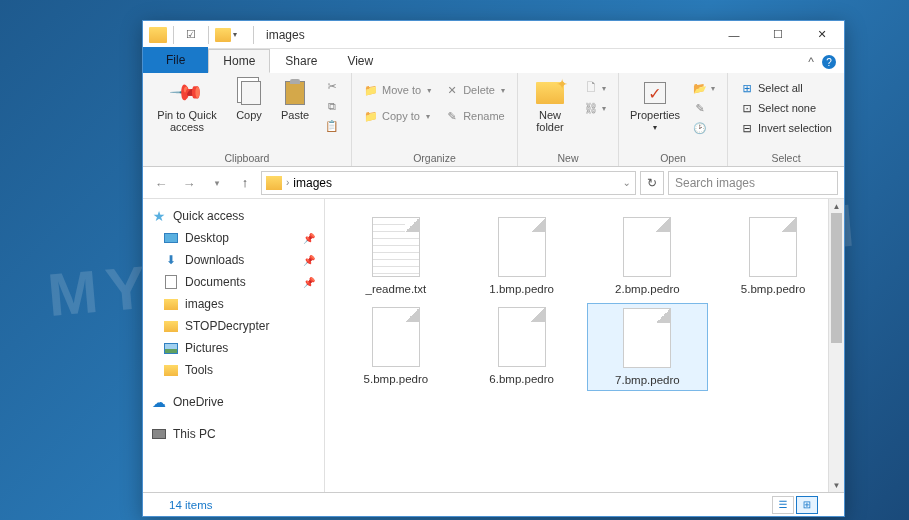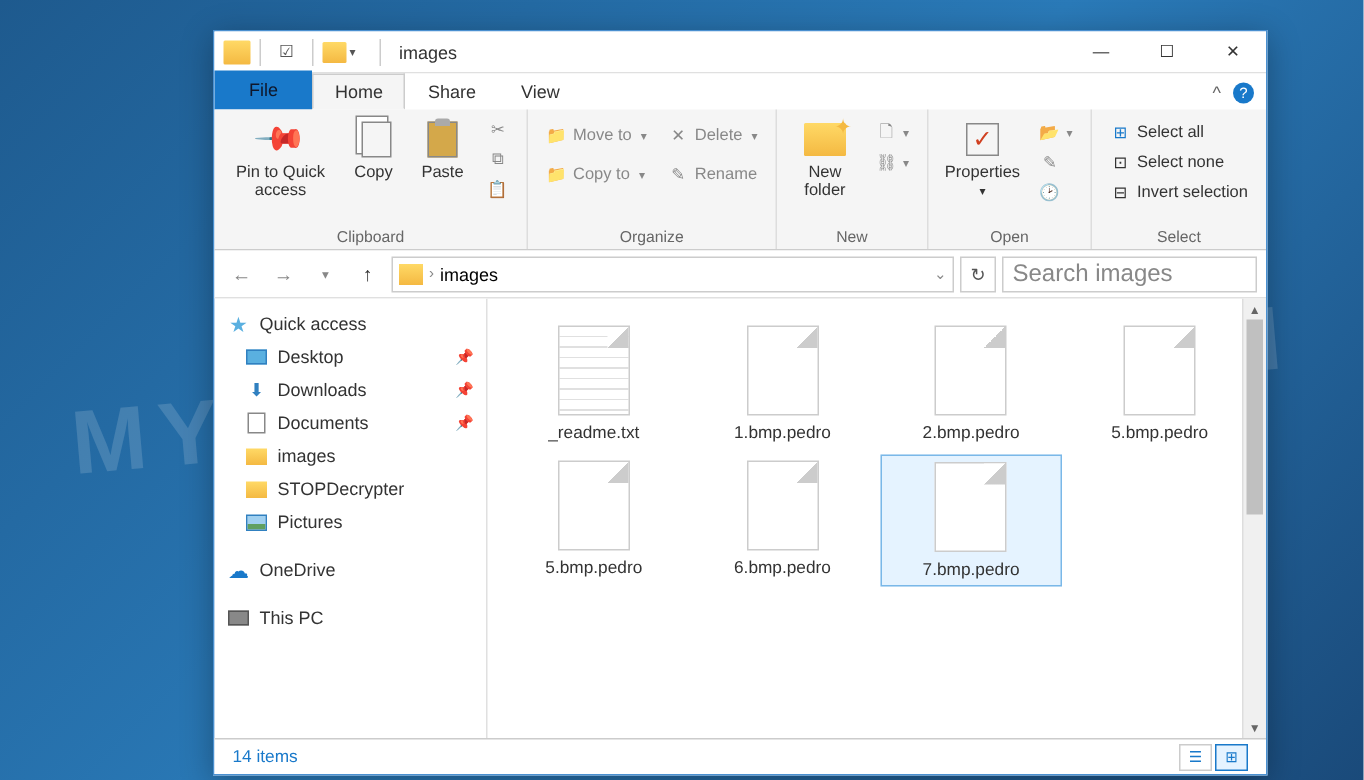--- a/index.html
+++ b/index.html
@@ -40,21 +40,21 @@
 
 
 .navbar { height: 32px; background: #fff; border-bottom: 1px solid #e0e0e0; display: flex; align-items: center; padding: 0 6px; gap: 4px; }
 .nav-btn { width: 24px; height: 24px; display: flex; align-items: center; justify-content: center; color: #888; font-size: 13px; cursor: pointer; }
 .nav-btn.enabled { color: #333; }
 .addressbar { flex: 1; height: 24px; border: 1px solid #ccc; display: flex; align-items: center; padding: 0 4px; gap: 4px; font-size: 12px; }
 .addressbar .folder-mini { width: 16px; height: 14px; background: linear-gradient(#ffd966, #f4b942); }
 .addressbar .crumb-arrow { color: #888; font-size: 10px; }
 .addressbar .dropdown { margin-left: auto; color: #888; font-size: 10px; }
 .refresh-btn { width: 24px; height: 24px; border: 1px solid #ccc; display: flex; align-items: center; justify-content: center; color: #555; font-size: 12px; }
-.searchbox { width: 170px; height: 24px; border: 1px solid #ccc; display: flex; align-items: center; padding: 0 6px; font-size: 16px; color: #888; }
+.searchbox { width: 170px; height: 24px; border: 1px solid #ccc; display: flex; align-items: center; padding: 0 6px; font-size: 12px; color: #888; }
 
 
 .content { flex: 1; display: flex; overflow: hidden; }
 .sidebar { width: 182px; background: #fff; border-right: 1px solid #e0e0e0; padding: 6px 0; overflow-y: auto; }
 .sidebar-item { display: flex; align-items: center; gap: 6px; padding: 3px 8px 3px 20px; font-size: 12px; color: #333; cursor: pointer; }
 .sidebar-item.top { padding-left: 8px; font-weight: normal; }
 .sidebar-item .pin { margin-left: auto; color: #888; font-size: 10px; }
 .sidebar-item .icon { width: 16px; height: 16px; display: inline-flex; align-items: center; justify-content: center; }
 .sidebar-spacer { height: 10px; }
 
@@ -66,21 +66,21 @@
 .file-icon::before { content: ""; position: absolute; top: 0; right: 0; width: 14px; height: 14px; background: linear-gradient(135deg, #fff 50%, #ccc 50%); }
 .file-icon.txt { background: repeating-linear-gradient(#fff, #fff 6px, #e0e0e0 6px, #e0e0e0 7px); }
 .file-label { font-size: 11.5px; color: #333; text-align: center; }
 .scrollbar-v { position: absolute; right: 0; top: 0; bottom: 0; width: 16px; background: #f0f0f0; border-left: 1px solid #ddd; }
 .scrollbar-v .thumb { position: absolute; left: 2px; right: 2px; top: 14px; height: 130px; background: #c0c0c0; }
 .scrollbar-v .arrow { position: absolute; left: 0; right: 0; height: 14px; display: flex; align-items: center; justify-content: center; font-size: 8px; color: #666; }
 .scrollbar-v .arrow.up { top: 0; }
 .scrollbar-v .arrow.down { bottom: 0; }
 
 
-.statusbar { height: 24px; border-top: 1px solid #ccc; background: #fff; display: flex; align-items: center; padding: 0 12px; font-size: 11.5px; color: #1979ca; }
+.statusbar { height: 24px; border-top: 1px solid #ccc; background: #fff; display: flex; align-items: center; padding: 0 26px; font-size: 11.5px; color: #1979ca; }
 .statusbar .view-btns { margin-left: auto; display: flex; gap: 2px; }
 .statusbar .view-btn { width: 22px; height: 18px; border: 1px solid #ccc; display: flex; align-items: center; justify-content: center; font-size: 10px; }
 .statusbar .view-btn.active { border-color: #1979ca; background: #e5f3ff; }
 
 
 .i-pin { font-size: 22px; color: #666; transform: rotate(45deg); }
 .i-copy { width: 20px; height: 24px; border: 1px solid #888; box-shadow: -3px -3px 0 #fff, -3px -3px 0 1px #888; margin-left: 3px; }
 .i-paste { width: 20px; height: 24px; background: #d4a84a; border: 1px solid #888; position: relative; }
 .i-paste::before { content: ""; position: absolute; top: -3px; left: 4px; width: 10px; height: 5px; background: #aaa; border-radius: 2px 2px 0 0; }
 .i-folder-new { width: 28px; height: 22px; background: linear-gradient(#ffd966, #f4b942); border-radius: 1px; position: relative; }
@@ -316,20 +316,26 @@
             <span class="i-folder-small"></span>
           </span>
           <span>STOPDecrypter</span>
         </div>
       <div class="sidebar-item">
           <span class="icon">
             <span class="i-pic"></span>
           </span>
           <span>Pictures</span>
         </div>
+      <div class="sidebar-item">
+          <span class="icon">
+            <span class="i-folder-small"></span>
+          </span>
+          <span>Tools</span>
+        </div>
       <div class="sidebar-spacer"></div>
       <div class="sidebar-item top">
           <span class="icon i-cloud">☁</span>
           <span>OneDrive</span>
         </div>
       <div class="sidebar-spacer"></div>
       <div class="sidebar-item top">
           <span class="icon">
             <span class="i-pc"></span>
           </span>

